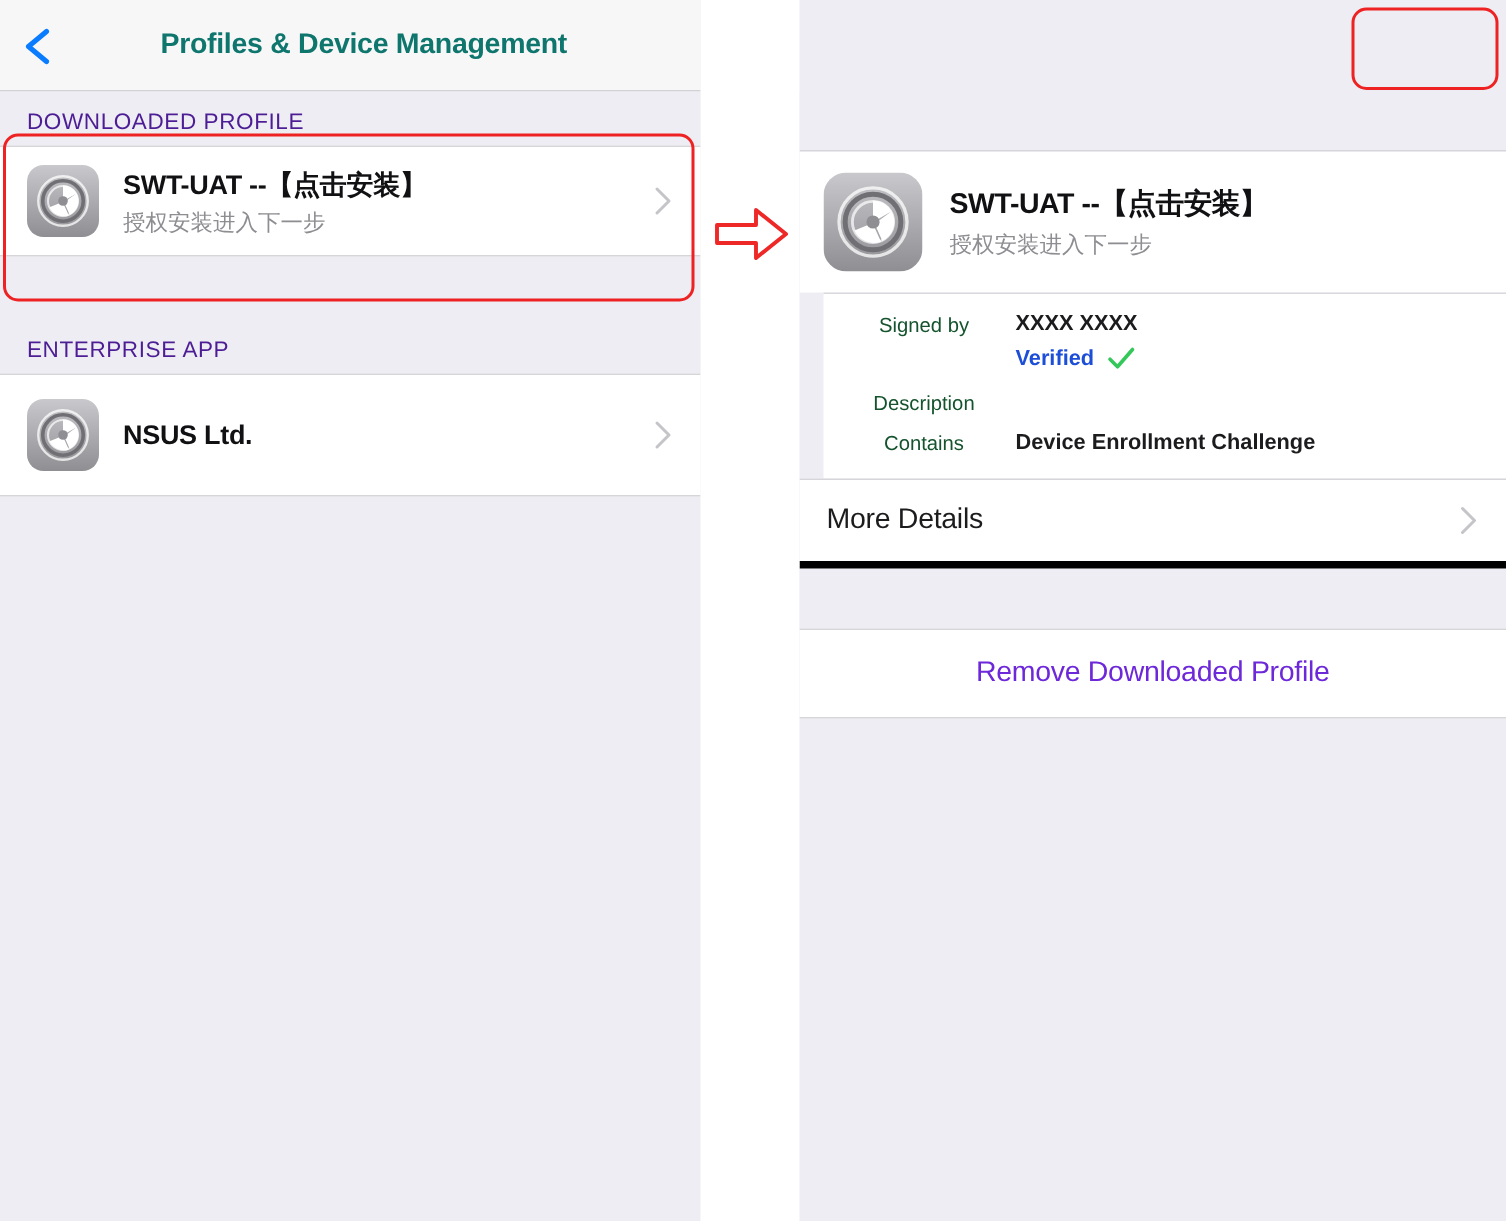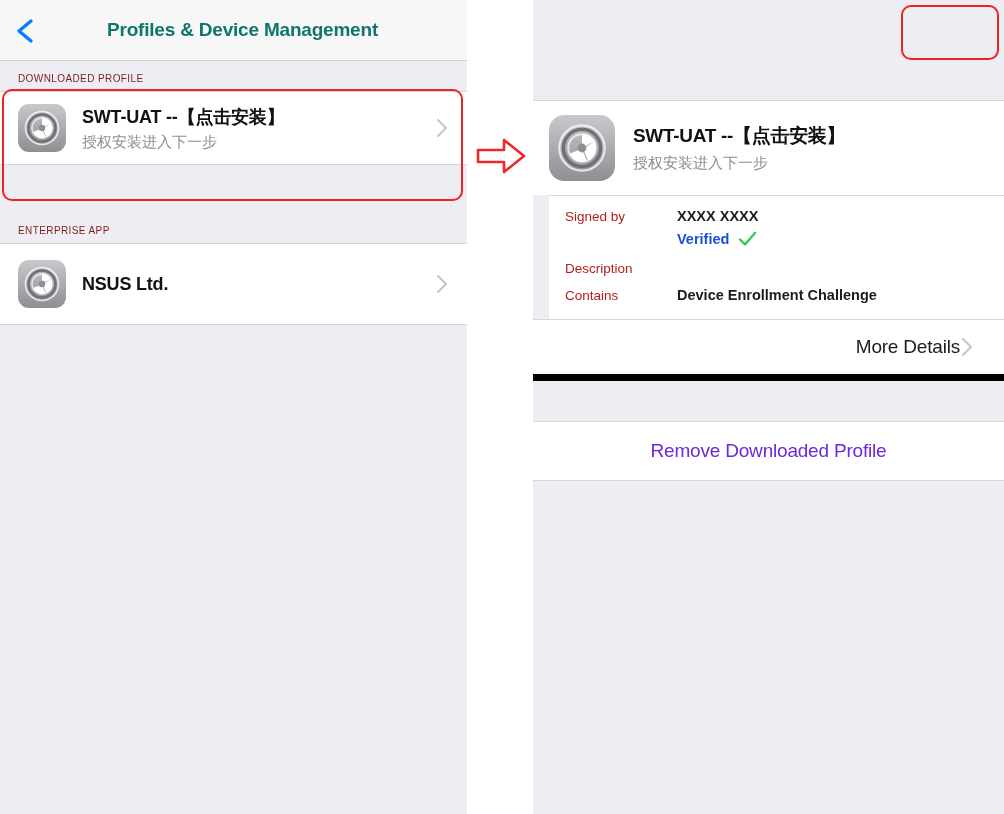--- a/index.html
+++ b/index.html
@@ -63,22 +63,22 @@
     font-size: 19px;
     color: #0a84ff;
     cursor: pointer;
     letter-spacing: -0.1px;
   }
   #nav-cancel  { left: 20px; }
   #nav-install { right: 16px; font-weight: bold; }
 
   
   .section-header {
-    font-size: 10px;
-    color: #7f1d1d;
+    font-size: 15px;
+    color: #4c1d95;
     letter-spacing: 0.4px;
     padding: 12px 16px 7px 18px;
     background: #eeedf3;
   }
   .white-block {
     background: #ffffff;
     border-top: 1px solid #d6d6da;
     border-bottom: 1px solid #d6d6da;
   }
   .row {
@@ -168,23 +168,23 @@
     margin-left: 16px;
   }
   .detail-row {
     display: flex;
     align-items: flex-start;
     padding: 5px 0;
   }
   .detail-label {
     width: 102px;
     flex: none;
-    text-align: left;
+    text-align: center;
     font-size: 13.5px;
-    color: #b91c1c;
+    color: #14532d;
     padding-top: 2px;
     padding-right: 10px;
   }
   .detail-value {
     flex: 1;
     font-size: 14.5px;
     font-weight: bold;
     color: #1c1c1e;
     line-height: 1.35;
   }
@@ -193,24 +193,23 @@
     color: #1d4ed8;
     font-weight: bold;
     font-size: 14.5px;
     display: flex;
     align-items: center;
     gap: 9px;
   }
   .check-icon svg { display: block; }
 
   #more-details-row {
-    padding: 16px 12px 16px 18px;
+    padding: 16px 0 16px 18px;
     border-top: 1px solid #d6d6da;
-    border-bottom: 7px solid #000000;
-    text-align: right;
+    border-bottom: 5px solid #000000;
   }
   #more-details-label {
     font-size: 19px;
     color: #1c1c1e;
     letter-spacing: -0.2px;
   }
 
   #spacer-band-1 { height: 40px; }
 
   #remove-row {

